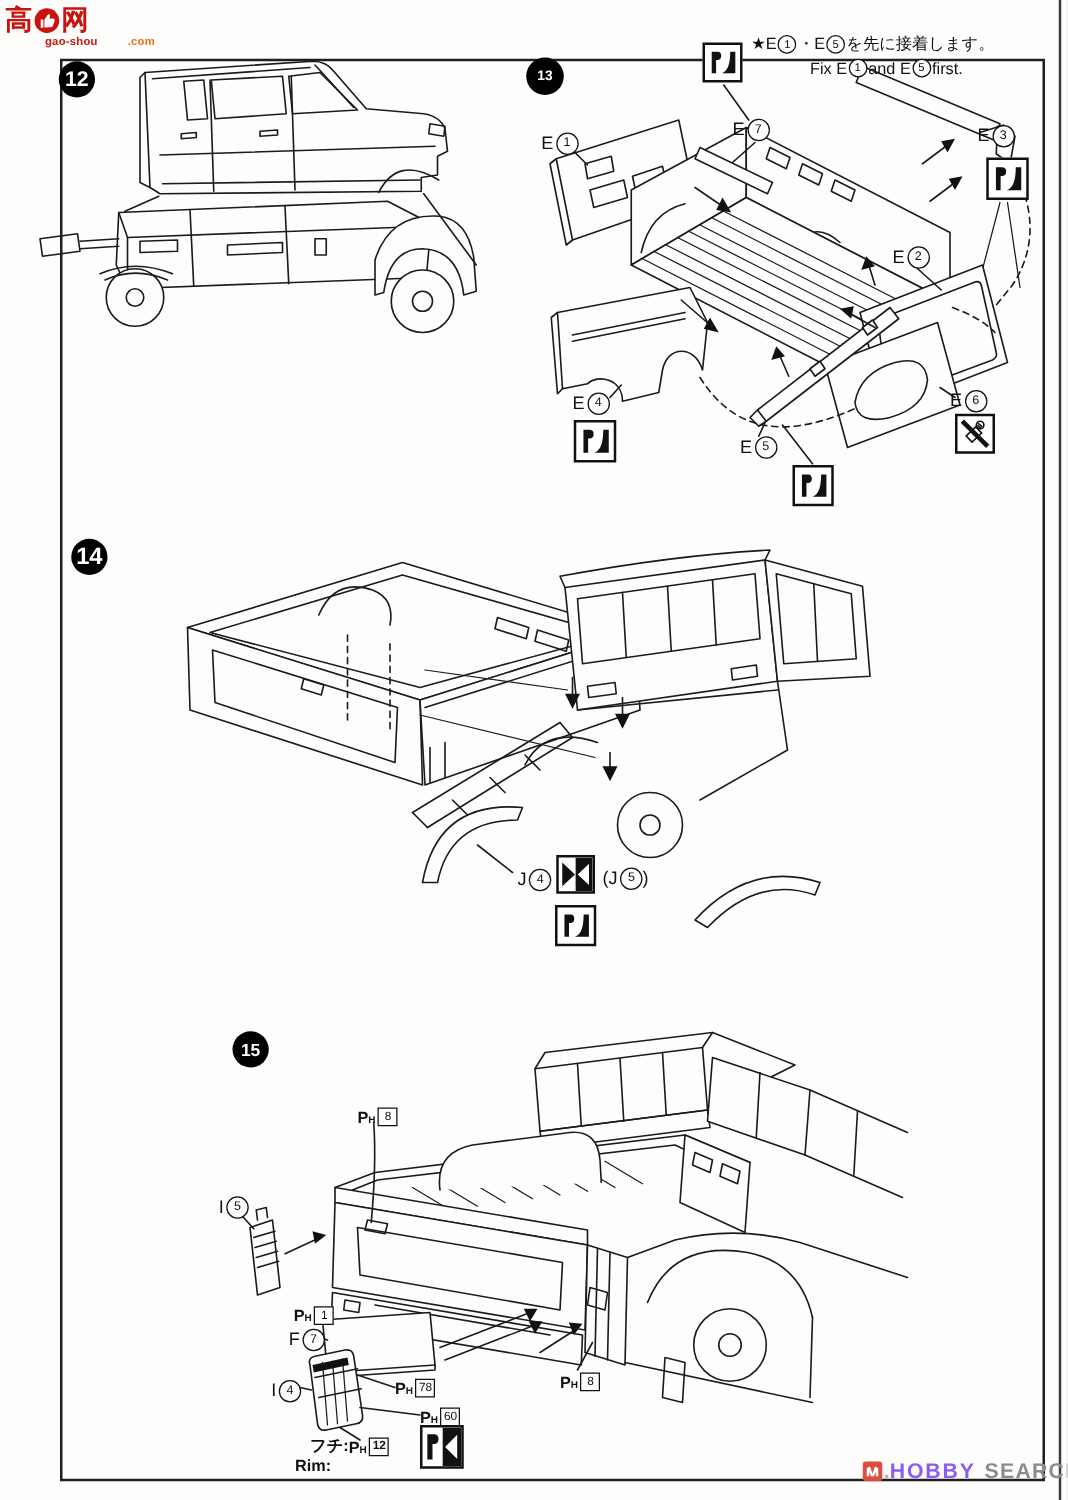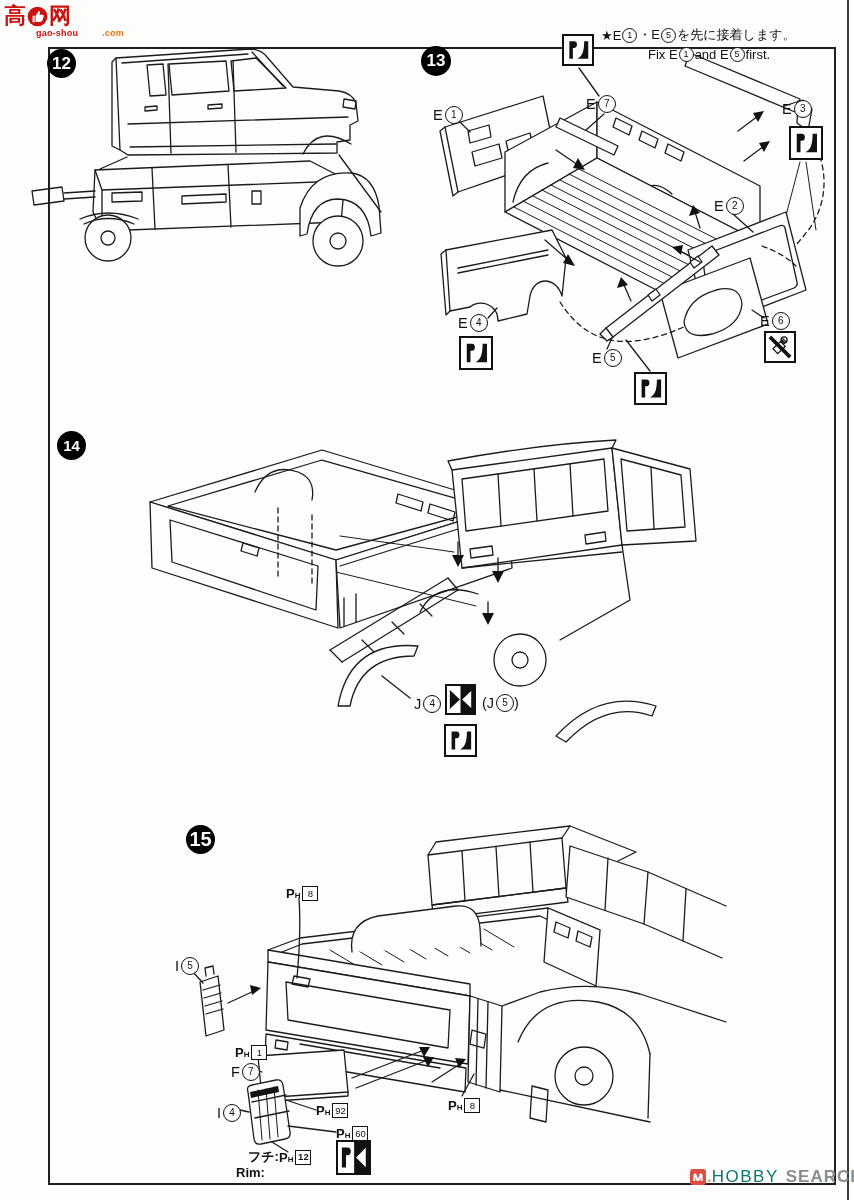--- a/index.html
+++ b/index.html
@@ -29,21 +29,21 @@
   .wm-gs-row{display:flex;align-items:center;gap:1px;}
   .wm-cn{font-size:22px;font-weight:bold;color:#c9130e;line-height:1;}
   .wm-badge{width:21px;height:21px;display:inline-block;}
   .wm-badge svg{width:100%;height:100%;display:block;}
   .wm-url{font-size:9px;font-weight:bold;letter-spacing:.2px;margin-top:1px;}
   .wm-url .u1{color:#cf1410;margin-left:32px;} .wm-url .u2{color:#e87410;margin-left:24px;}
   .wm-hs{position:absolute;left:690px;top:1167px;z-index:3;display:flex;align-items:center;background:transparent;}
   .hs-icon{width:16px;height:16px;margin-right:1px;}
   .hs-icon svg{width:100%;height:100%;display:block;}
   .hs-dot{color:#e39aa2;font-weight:bold;font-size:17px;}
-  .hs-hobby{color:#0f766e;font-weight:normal;font-size:17px;letter-spacing:1.5px;}
+  .hs-hobby{color:#8b5cf6;font-weight:bold;font-size:17px;letter-spacing:1.5px;}
   .hs-search{color:#878d92;font-weight:bold;font-size:17px;letter-spacing:1px;margin-left:7px;}
 </style>
 </head>
 <body>
 
 <div class="page">
   <div class="frame"></div>
   <div class="edge-line"></div>
 
   <svg class="art" style="left:30px;top:45px" width="400" height="255" viewBox="30 45 400 255">
@@ -244,23 +244,23 @@
     <g fill="#111" stroke="none">
       <polygon points="261,988 250,985 252,995"></polygon>
       <polygon points="430,1047 419,1047 424,1057"></polygon>
       <polygon points="434,1057 423,1057 428,1067"></polygon>
       <polygon points="466,1059 455,1058 459,1068"></polygon>
       <polygon points="250,1092 278,1086 279,1092 251,1098"></polygon>
     </g>
   </svg>
 
   <div class="badge" style="left:47px;top:49px;width:29px;height:29px;font-size:17px;">12</div>
-  <div class="badge" style="left:421px;top:46px;width:30px;height:30px;font-size:17px;">13</div>
-  <div class="badge" style="left:57px;top:431px;width:29px;height:29px;font-size:15px;">14</div>
-  <div class="badge" style="left:186px;top:825px;width:29px;height:29px;font-size:20px;">15</div>
+  <div class="badge" style="left:421px;top:46px;width:30px;height:30px;font-size:11px;">13</div>
+  <div class="badge" style="left:57px;top:431px;width:29px;height:29px;font-size:19px;">14</div>
+  <div class="badge" style="left:186px;top:825px;width:29px;height:29px;font-size:14px;">15</div>
 
   <div class="note" style="left:601px;top:26px;">
     <span>★E</span>
       <span class="cnum-s">1</span>
       <span>・E</span>
       <span class="cnum-s">5</span>
       <span>を先に接着します。</span>
   </div>
   <div class="note" style="left:610px;top:47px;margin-left:38px;">
     <span>Fix E</span>
@@ -376,21 +376,21 @@
     <span>F</span>
       <span class="cnum">7</span>
     </div>
   <div class="plabel" style="left:217px;top:1104px;">
     <span>I</span>
       <span class="cnum">4</span>
     </div>
   <div class="phlabel" style="left:316px;top:1103px;">
     <span class="pp">P</span>
       <span class="ph-sub">H</span>
-      <span class="bnum">92</span>
+      <span class="bnum">78</span>
     </div>
   <div class="phlabel" style="left:336px;top:1126px;">
     <span class="pp">P</span>
       <span class="ph-sub">H</span>
       <span class="bnum">60</span>
     </div>
   <div class="phlabel" style="left:448px;top:1098px;">
     <span class="pp">P</span>
       <span class="ph-sub">H</span>
       <span class="bnum">8</span>

